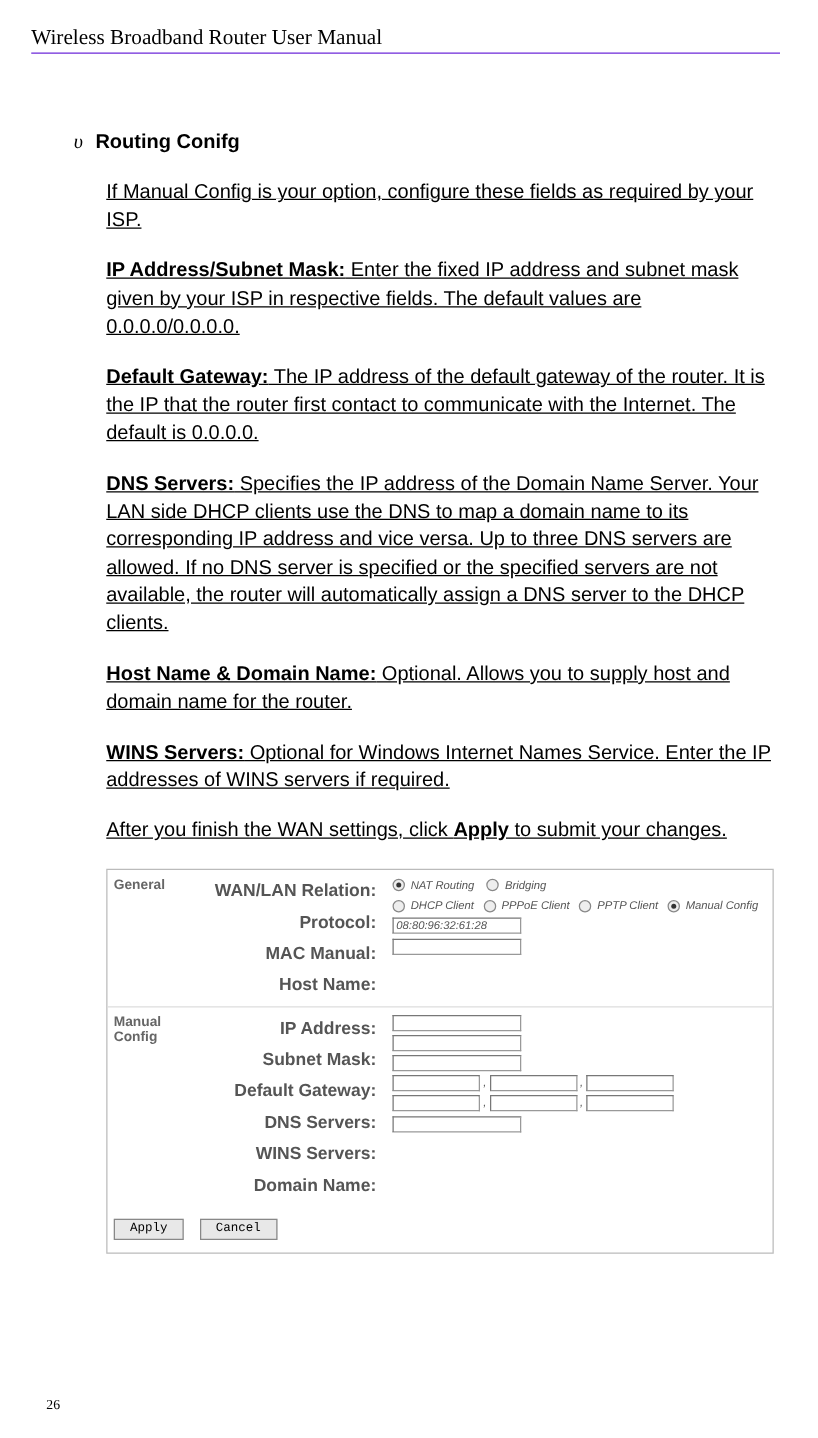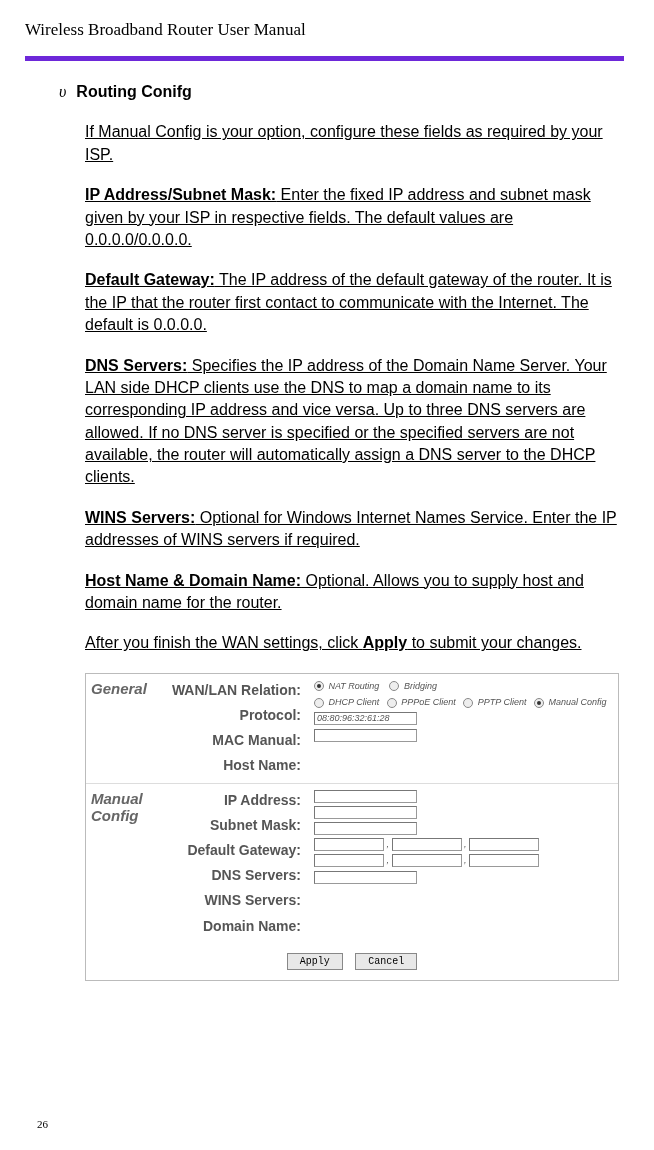--- a/index.html
+++ b/index.html
@@ -6,23 +6,23 @@
     body {
       font-family: "Times New Roman", serif;
       width: 654px;
       height: 1150px;
       background: white;
       position: relative;
       padding: 20px 30px 20px 25px;
     }
     .header {
       font-size: 17px;
-      border-bottom: 5px solid #6d28d9;
-      padding-bottom: 16px;
-      margin-bottom: 20px;
+      border-bottom: 1px solid #6d28d9;
+      padding-bottom: 2px;
+      margin-bottom: 60px;
     }
     .content {
       font-family: Arial, Helvetica, sans-serif;
       font-size: 16px;
       padding-left: 60px;
       padding-right: 5px;
       line-height: 1.4;
     }
     .section-title {
       display: flex;
@@ -46,24 +46,23 @@
     .figure {
       border: 1px solid #bbb;
       background: #fff;
       font-family: Arial, sans-serif;
       font-size: 9px;
     }
     .fig-row { display: flex; border-bottom: 1px solid #ddd; }
     .fig-left {
       width: 68px;
       font-weight: bold;
-      font-size: 15px;
+      font-size: 11px;
       padding: 6px 5px;
       color: #666;
-      font-style: italic;
     }
     .fig-mid {
       width: 155px;
       text-align: right;
       padding: 4px 8px 4px 2px;
       font-weight: bold;
       font-size: 14px;
       color: #555;
       line-height: 1.8;
     }
@@ -109,21 +108,21 @@
     }
     .fig-btn {
       display: inline-block;
       border: 1px solid #888;
       background: #e8e8e8;
       padding: 2px 12px;
       font-size: 10px;
       font-family: "Courier New", monospace;
       margin: 6px 5px;
     }
-    .fig-btnrow { text-align: center; padding: 4px 0; }
+    .fig-btnrow { padding: 4px 0; }
     .fig-caption {
       font-family: Arial, sans-serif;
       font-size: 14px;
       text-align: center;
       margin-top: 4px;
     }
     .page-num {
       position: absolute;
       bottom: 20px;
       left: 37px;
@@ -150,25 +149,25 @@
 
   <div class="para">
     <span class="bold">Default Gateway:</span><span> The IP address of the default gateway of the router. It is the IP that the router first contact to communicate with the Internet. The default is 0.0.0.0.</span>
   </div>
 
   <div class="para">
     <span class="bold">DNS Servers:</span><span> Specifies the IP address of the Domain Name Server. Your LAN side DHCP clients use the DNS to map a domain name to its corresponding IP address and vice versa. Up to three DNS servers are allowed. If no DNS server is specified or the specified servers are not available, the router will automatically assign a DNS server to the DHCP clients.</span>
   </div>
 
   <div class="para">
+    <span class="bold">Host Name &amp; Domain Name:</span><span> Optional. Allows you to supply host and domain name for the router.</span>
+  </div>
+
+  <div class="para">
     <span class="bold">WINS Servers:</span><span> Optional for Windows Internet Names Service. Enter the IP addresses of WINS servers if required.</span>
-  </div>
-
-  <div class="para">
-    <span class="bold">Host Name &amp; Domain Name:</span><span> Optional. Allows you to supply host and domain name for the router.</span>
   </div>
 
   <div class="para">
     <span>After you finish the WAN settings, click </span><span class="bold">Apply</span><span> to submit your changes.</span>
   </div>
 </div>
 
 <div class="figure-wrap">
 <div class="figure">
   <div class="fig-row">

